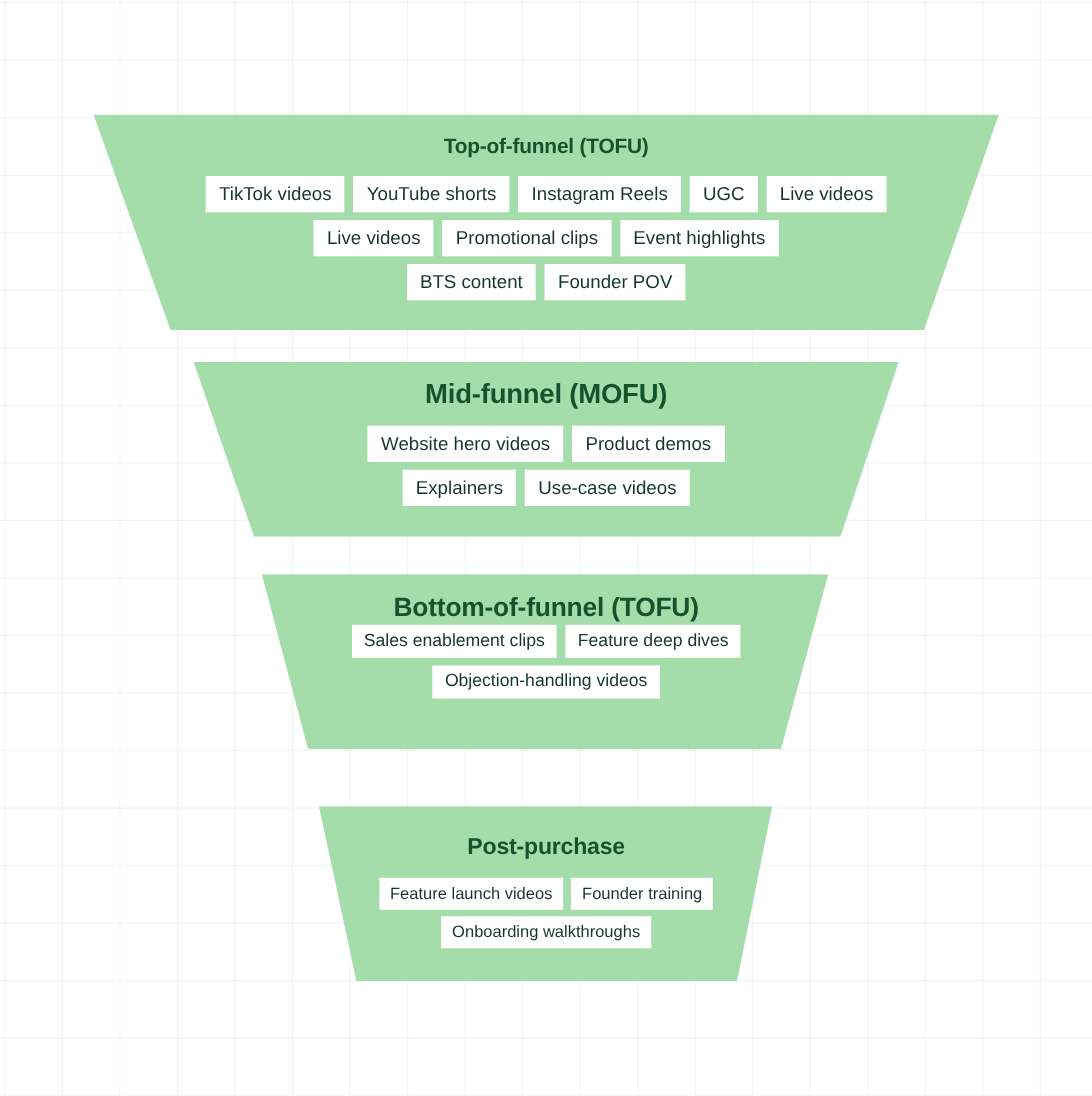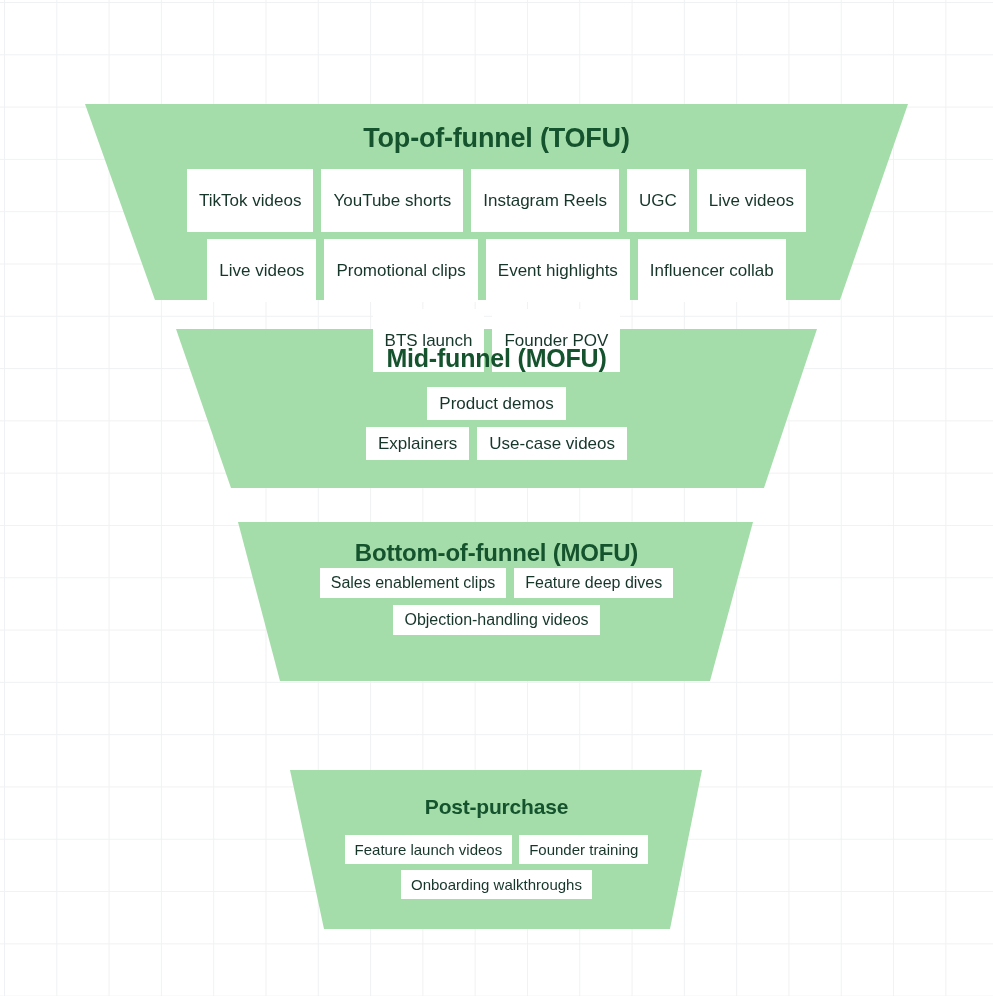--- a/index.html
+++ b/index.html
@@ -73,40 +73,40 @@
     background: #ffffff;
     color: #16362a;
     white-space: nowrap;
     display: inline-block;
     line-height: 1;
   }
 
   
   #stage-tofu            { top: 104px; height: 196px; }
   #stage-tofu .stage-content   { padding-top: 19px; }
-  #stage-tofu .stage-title     { font-size: 27px; }
+  #stage-tofu .stage-title     { font-size: 19px; }
   #stage-tofu .chip-rows       { margin-top: 15px; row-gap: 7px; }
   #stage-tofu .chip-row        { column-gap: 8px; }
-  #stage-tofu .chip            { font-size: 17px; padding: 23px 12px; }
+  #stage-tofu .chip            { font-size: 17px; padding: 8px 12px; }
 
   #stage-mofu            { top: 329px; height: 159px; }
   #stage-mofu .stage-content   { padding-top: 15px; }
   #stage-mofu .stage-title     { font-size: 25px; }
   #stage-mofu .chip-rows       { margin-top: 14px; row-gap: 7px; }
   #stage-mofu .chip-row        { column-gap: 8px; }
   #stage-mofu .chip            { font-size: 17px; padding: 8px 12px; }
 
   #stage-bofu            { top: 522px; height: 159px; }
   #stage-bofu .stage-content   { padding-top: 17px; }
   #stage-bofu .stage-title     { font-size: 24px; }
   #stage-bofu .chip-rows       { margin-top: 1px; row-gap: 7px; }
   #stage-bofu .chip-row        { column-gap: 8px; }
   #stage-bofu .chip            { font-size: 16px; padding: 7px 11px; }
 
-  #stage-post            { top: 770px; height: 159px; }
+  #stage-post            { top: 733px; height: 159px; }
   #stage-post .stage-content   { padding-top: 25px; }
   #stage-post .stage-title     { font-size: 21px; }
   #stage-post .chip-rows       { margin-top: 16px; row-gap: 6px; }
   #stage-post .chip-row        { column-gap: 7px; }
   #stage-post .chip            { font-size: 15px; padding: 7px 10px; }
 </style>
 </head>
 <body>
 
 <div id="canvas">
@@ -122,54 +122,54 @@
           <span class="chip">TikTok videos</span>
           <span class="chip">YouTube shorts</span>
           <span class="chip">Instagram Reels</span>
           <span class="chip">UGC</span>
           <span class="chip">Live videos</span>
         </div>
         <div class="chip-row">
           <span class="chip">Live videos</span>
           <span class="chip">Promotional clips</span>
           <span class="chip">Event highlights</span>
-          <span class="chip">Influencer collab</span>
         </div>
         <div class="chip-row">
-          <span class="chip">BTS launch</span>
+          <span class="chip">BTS content</span>
           <span class="chip">Founder POV</span>
         </div>
       </div>
     </div>
   </div>
 
   <div class="stage" id="stage-mofu">
     <svg class="stage-shape" viewBox="0 0 993 163" preserveAspectRatio="none">
       <polygon points="176,0 817,0 764,163 231,163" fill="#a5ddaa"></polygon>
     </svg>
     <div class="stage-content">
       <div class="stage-title">Mid-funnel (MOFU)</div>
       <div class="chip-rows">
         <div class="chip-row">
+          <span class="chip">Website hero videos</span>
           <span class="chip">Product demos</span>
         </div>
         <div class="chip-row">
           <span class="chip">Explainers</span>
           <span class="chip">Use-case videos</span>
         </div>
       </div>
     </div>
   </div>
 
   <div class="stage" id="stage-bofu">
     <svg class="stage-shape" viewBox="0 0 993 159" preserveAspectRatio="none">
       <polygon points="238,0 753,0 710,159 280,159" fill="#a5ddaa"></polygon>
     </svg>
     <div class="stage-content">
-      <div class="stage-title">Bottom-of-funnel (MOFU)</div>
+      <div class="stage-title">Bottom-of-funnel (TOFU)</div>
       <div class="chip-rows">
         <div class="chip-row">
           <span class="chip">Sales enablement clips</span>
           <span class="chip">Feature deep dives</span>
         </div>
         <div class="chip-row">
           <span class="chip">Objection-handling videos</span>
         </div>
       </div>
     </div>

